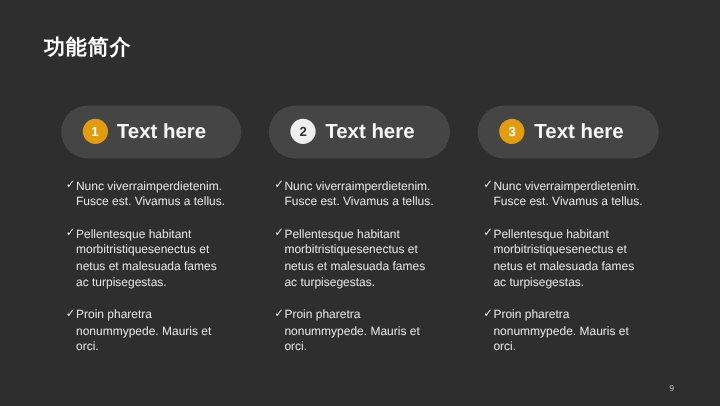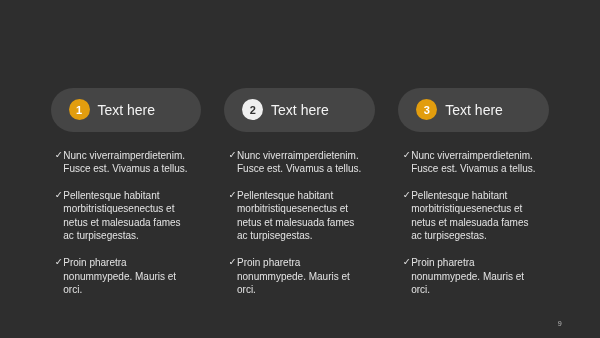--- a/index.html
+++ b/index.html
@@ -22,36 +22,37 @@
   .pill{height:44.5px;border-radius:23px;background:#454545;display:flex;align-items:center;}
 
   .num{width:21px;height:21px;border-radius:50%;margin-left:18px;flex:none;
        display:flex;align-items:center;justify-content:center;line-height:1;}
   .num.amber{background:#e29d0e;}
   .num.light{background:#efefef;}
   .numtxt{font-size:11px;font-weight:bold;position:relative;top:0.7px;display:inline-block;}
   .num.amber .numtxt{color:#ffffff;}
   .num.light  .numtxt{color:#333333;}
 
-  .plabel{margin-left:7.9px;font-size:14px;font-weight:normal;color:#f4f4f4;
+  .plabel{margin-left:7.9px;font-size:17px;font-weight:bold;color:#f4f4f4;
           position:relative;top:0.3px;white-space:nowrap;text-align:right;}
 
   .bullets{margin-top:16.7px;}
   .b{display:flex;margin-bottom:13.9px;}
   .b:last-child{margin-bottom:0;}
   .chk{width:8.5px;margin-left:4.3px;flex:none;font-size:9.7px;line-height:12.8px;color:#e0e0e0;}
   .btext{width:129px;font-size:10px;line-height:13.3px;color:#e3e3e3;}
 
   .pageno{position:absolute;right:38.3px;bottom:10.3px;font-size:7.2px;color:#b8b8b8;}
 </style>
 </head>
 <body>
 
 <div class="slide">
 
+  <div class="title">功能简介</div>
 
   <div class="col c1">
     <div class="pill">
       <div class="num amber">
         <span class="numtxt">1</span>
       </div>
       <div class="plabel">Text here</div>
     </div>
     <div class="bullets">
       <div class="b">

